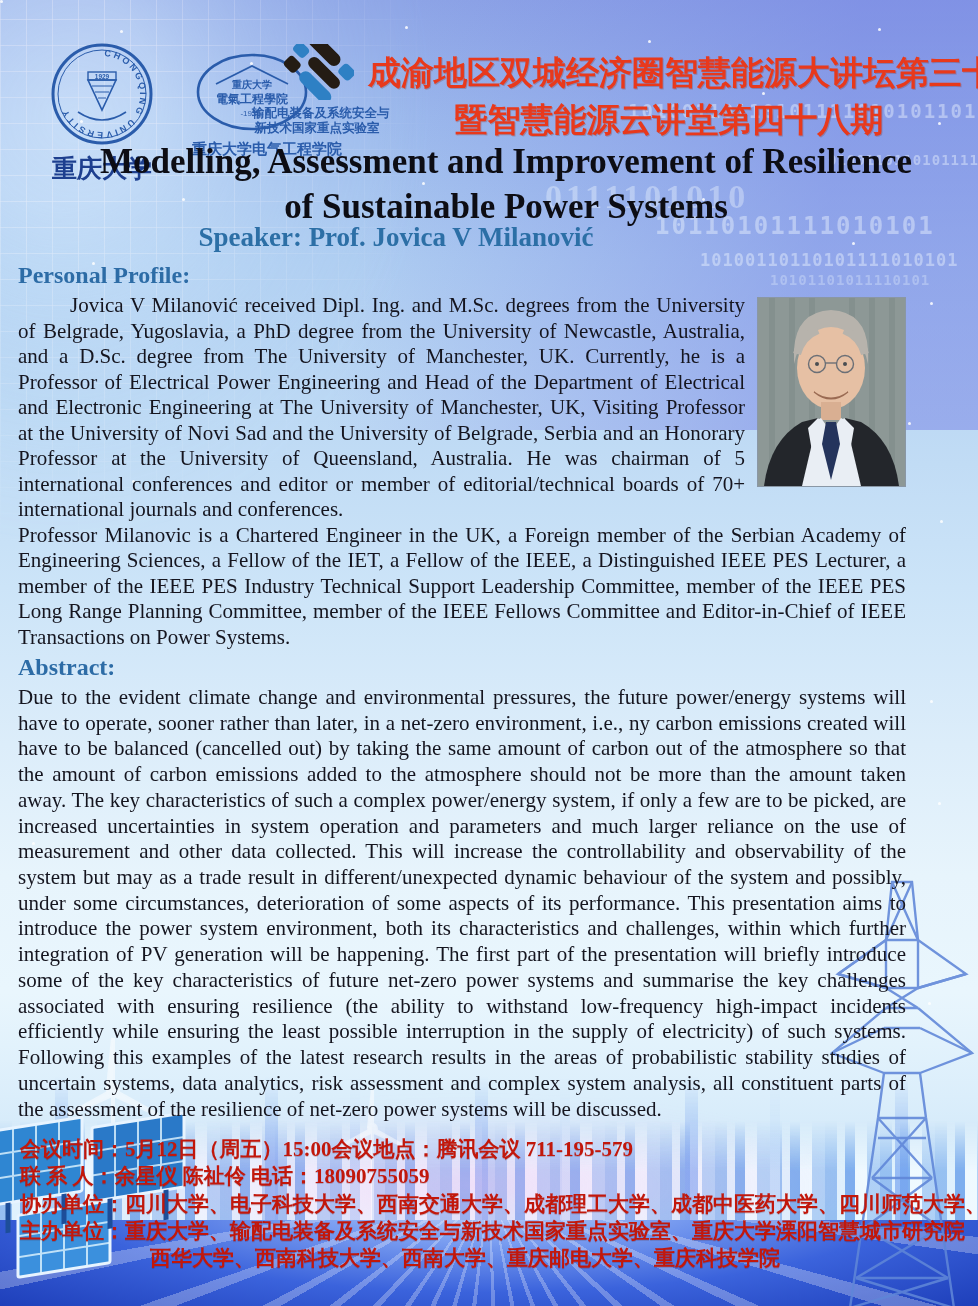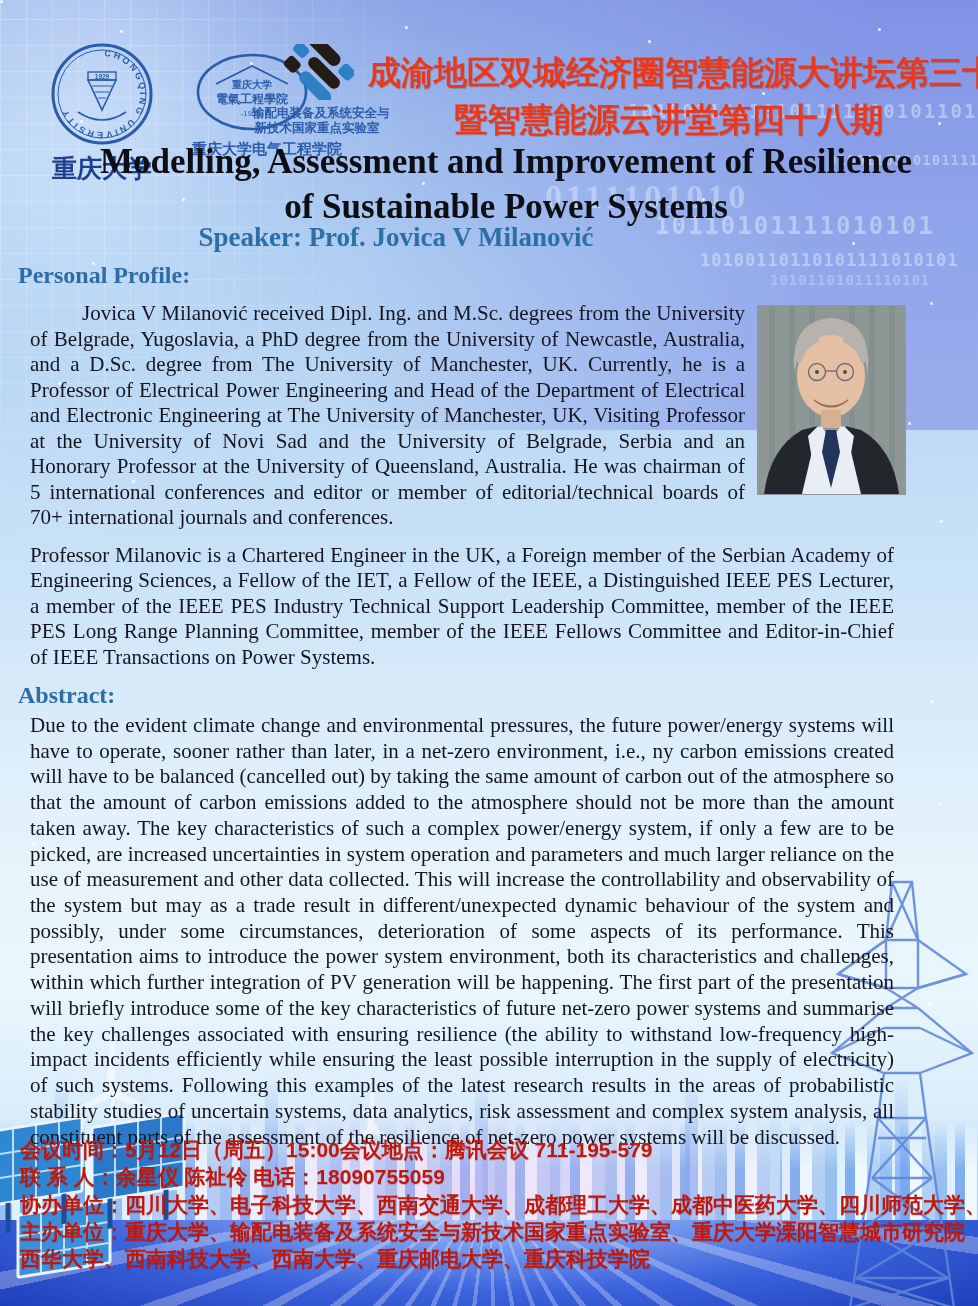--- a/index.html
+++ b/index.html
@@ -72,30 +72,30 @@
   .forum-line{font-size:33px;line-height:1.42;white-space:nowrap;text-shadow:1px 1px 0 rgba(120,30,10,.25);}
   .lecture-title{position:absolute;top:140px;left:17px;width:978px;text-align:center;
     font-family:"Liberation Serif",serif;font-weight:bold;color:#0d0d14;font-size:35px;line-height:1.28;}
   .speaker{position:absolute;top:222px;left:0;width:792px;text-align:center;
     font-family:"Liberation Serif",serif;font-weight:bold;font-size:27px;color:#2c6fa6;}
   
   .content{position:absolute;top:262px;left:0;width:924px;z-index:5;padding:0;}
   .inner{padding:0 18px;}
   .sec-heading{font-family:"Liberation Serif",serif;font-weight:bold;font-size:24px;color:#2d6ca6;margin:0 0 4px 0;}
   .bodytext{font-size:21px;color:#15151f;line-height:1.215;text-align:justify;}
-  .bodytext p{margin:12px;}
+  .bodytext p{margin:0;}
   .indent{text-indent:52px;}
   .photo{float:right;width:147px;height:188px;margin:4px 0 6px 12px;border:1px solid #8a97a5;background:#8d9896;}
   .abstract-heading{margin-top:4px;}
   .abstract-par{margin-top:2px !important;line-height:1.225;}
   
   .footer{position:absolute;top:1136px;left:20px;width:950px;z-index:6;
-    font-family:Liberation Sans, sans-serif;font-weight:bold;font-size:21px;color:#c2170b;line-height:1.3;}
+    font-family:Liberation Serif, serif;font-weight:bold;font-size:21px;color:#c2170b;line-height:1.3;}
   .footer .fline{white-space:nowrap;text-shadow:0 1px 0 rgba(90,10,5,.2);}
-  .fline-cont{}
+  .fline-cont{padding-left:130px;}
 </style>
 </head>
 <body>
 
 <div class="poster">
 
   <div class="top-tint"></div>
   <div class="circuit"></div>
   <div class="stars"></div>
 

